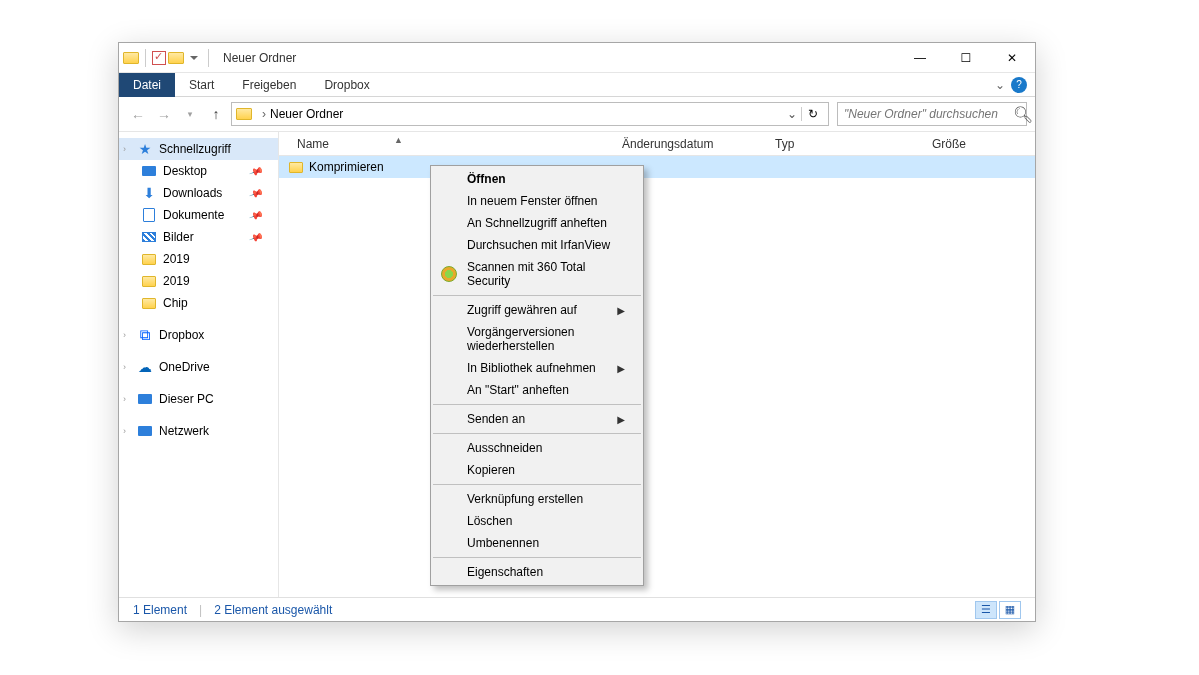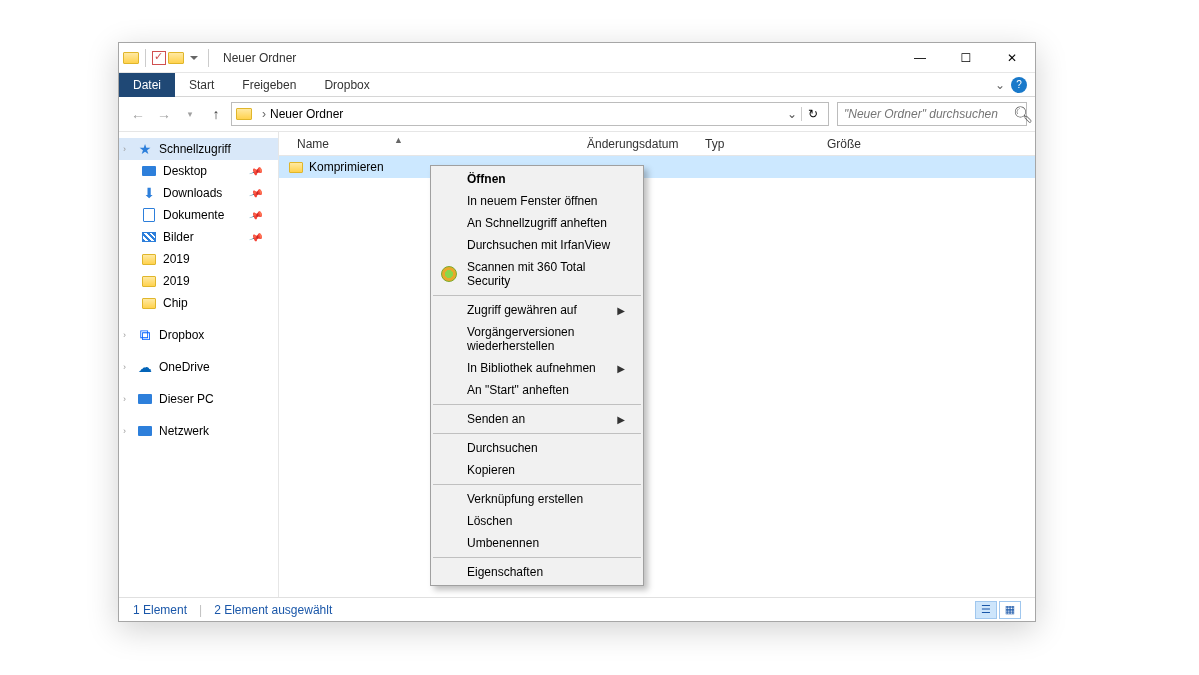--- a/index.html
+++ b/index.html
@@ -59,21 +59,21 @@
 .ic-pics { width: 14px; height: 10px; background: repeating-linear-gradient(45deg,#2d7fdb,#2d7fdb 2px,#fff 2px,#fff 4px); border: 1px solid #2d7fdb; }
 .ic-folder { width: 14px; height: 11px; background: linear-gradient(#ffe9a2,#ffd24d); border: 1px solid #e0b62b; border-radius: 1px; }
 .ic-dropbox { color: #0061ff; font-size: 15px; }
 .ic-onedrive { color: #0364b8; font-size: 14px; }
 .ic-pc { width: 14px; height: 10px; background: #2d7fdb; border-radius: 1px; }
 .ic-net { width: 14px; height: 10px; background: #2d7fdb; border-radius: 1px; }
 .chev { position: absolute; left: 4px; color: #999; font-size: 9px; }
 
 
 .main { flex: 1; display: flex; flex-direction: column; }
-.cols { display: flex; height: 24px; border-bottom: 1px solid #e6e6e6; font-size: 12px; align-items: center; padding-left: 10px; }
+.cols { display: flex; height: 24px; border-bottom: 1px solid #e6e6e6; font-size: 12px; align-items: center; padding-left: 10px; gap: 35px; }
 .col { padding: 0 8px; color: #333; position: relative; }
 .col-name { width: 290px; }
 .col-date { width: 118px; }
 .col-type { width: 102px; }
 .col-size { width: 70px; text-align: right; }
 .col-name .sort { position: absolute; left: 105px; top: -2px; font-size: 9px; color: #666; }
 .row { height: 22px; display: flex; align-items: center; font-size: 12px; padding-left: 10px; }
 .row.selected { background: #cce8ff; }
 .row .ic-folder { margin-right: 6px; }
 
@@ -273,21 +273,21 @@
     <span>In Bibliothek aufnehmen</span>
     <span class="cm-arrow">▶</span>
   </div>
   <div class="cm-item">An "Start" anheften</div>
   <div class="cm-sep"></div>
   <div class="cm-item">
     <span>Senden an</span>
     <span class="cm-arrow">▶</span>
   </div>
   <div class="cm-sep"></div>
-  <div class="cm-item">Durchsuchen</div>
+  <div class="cm-item">Ausschneiden</div>
   <div class="cm-item">Kopieren</div>
   <div class="cm-sep"></div>
   <div class="cm-item">Verknüpfung erstellen</div>
   <div class="cm-item">Löschen</div>
   <div class="cm-item">Umbenennen</div>
   <div class="cm-sep"></div>
   <div class="cm-item">Eigenschaften</div>
 </div>
 
 </body></html>

